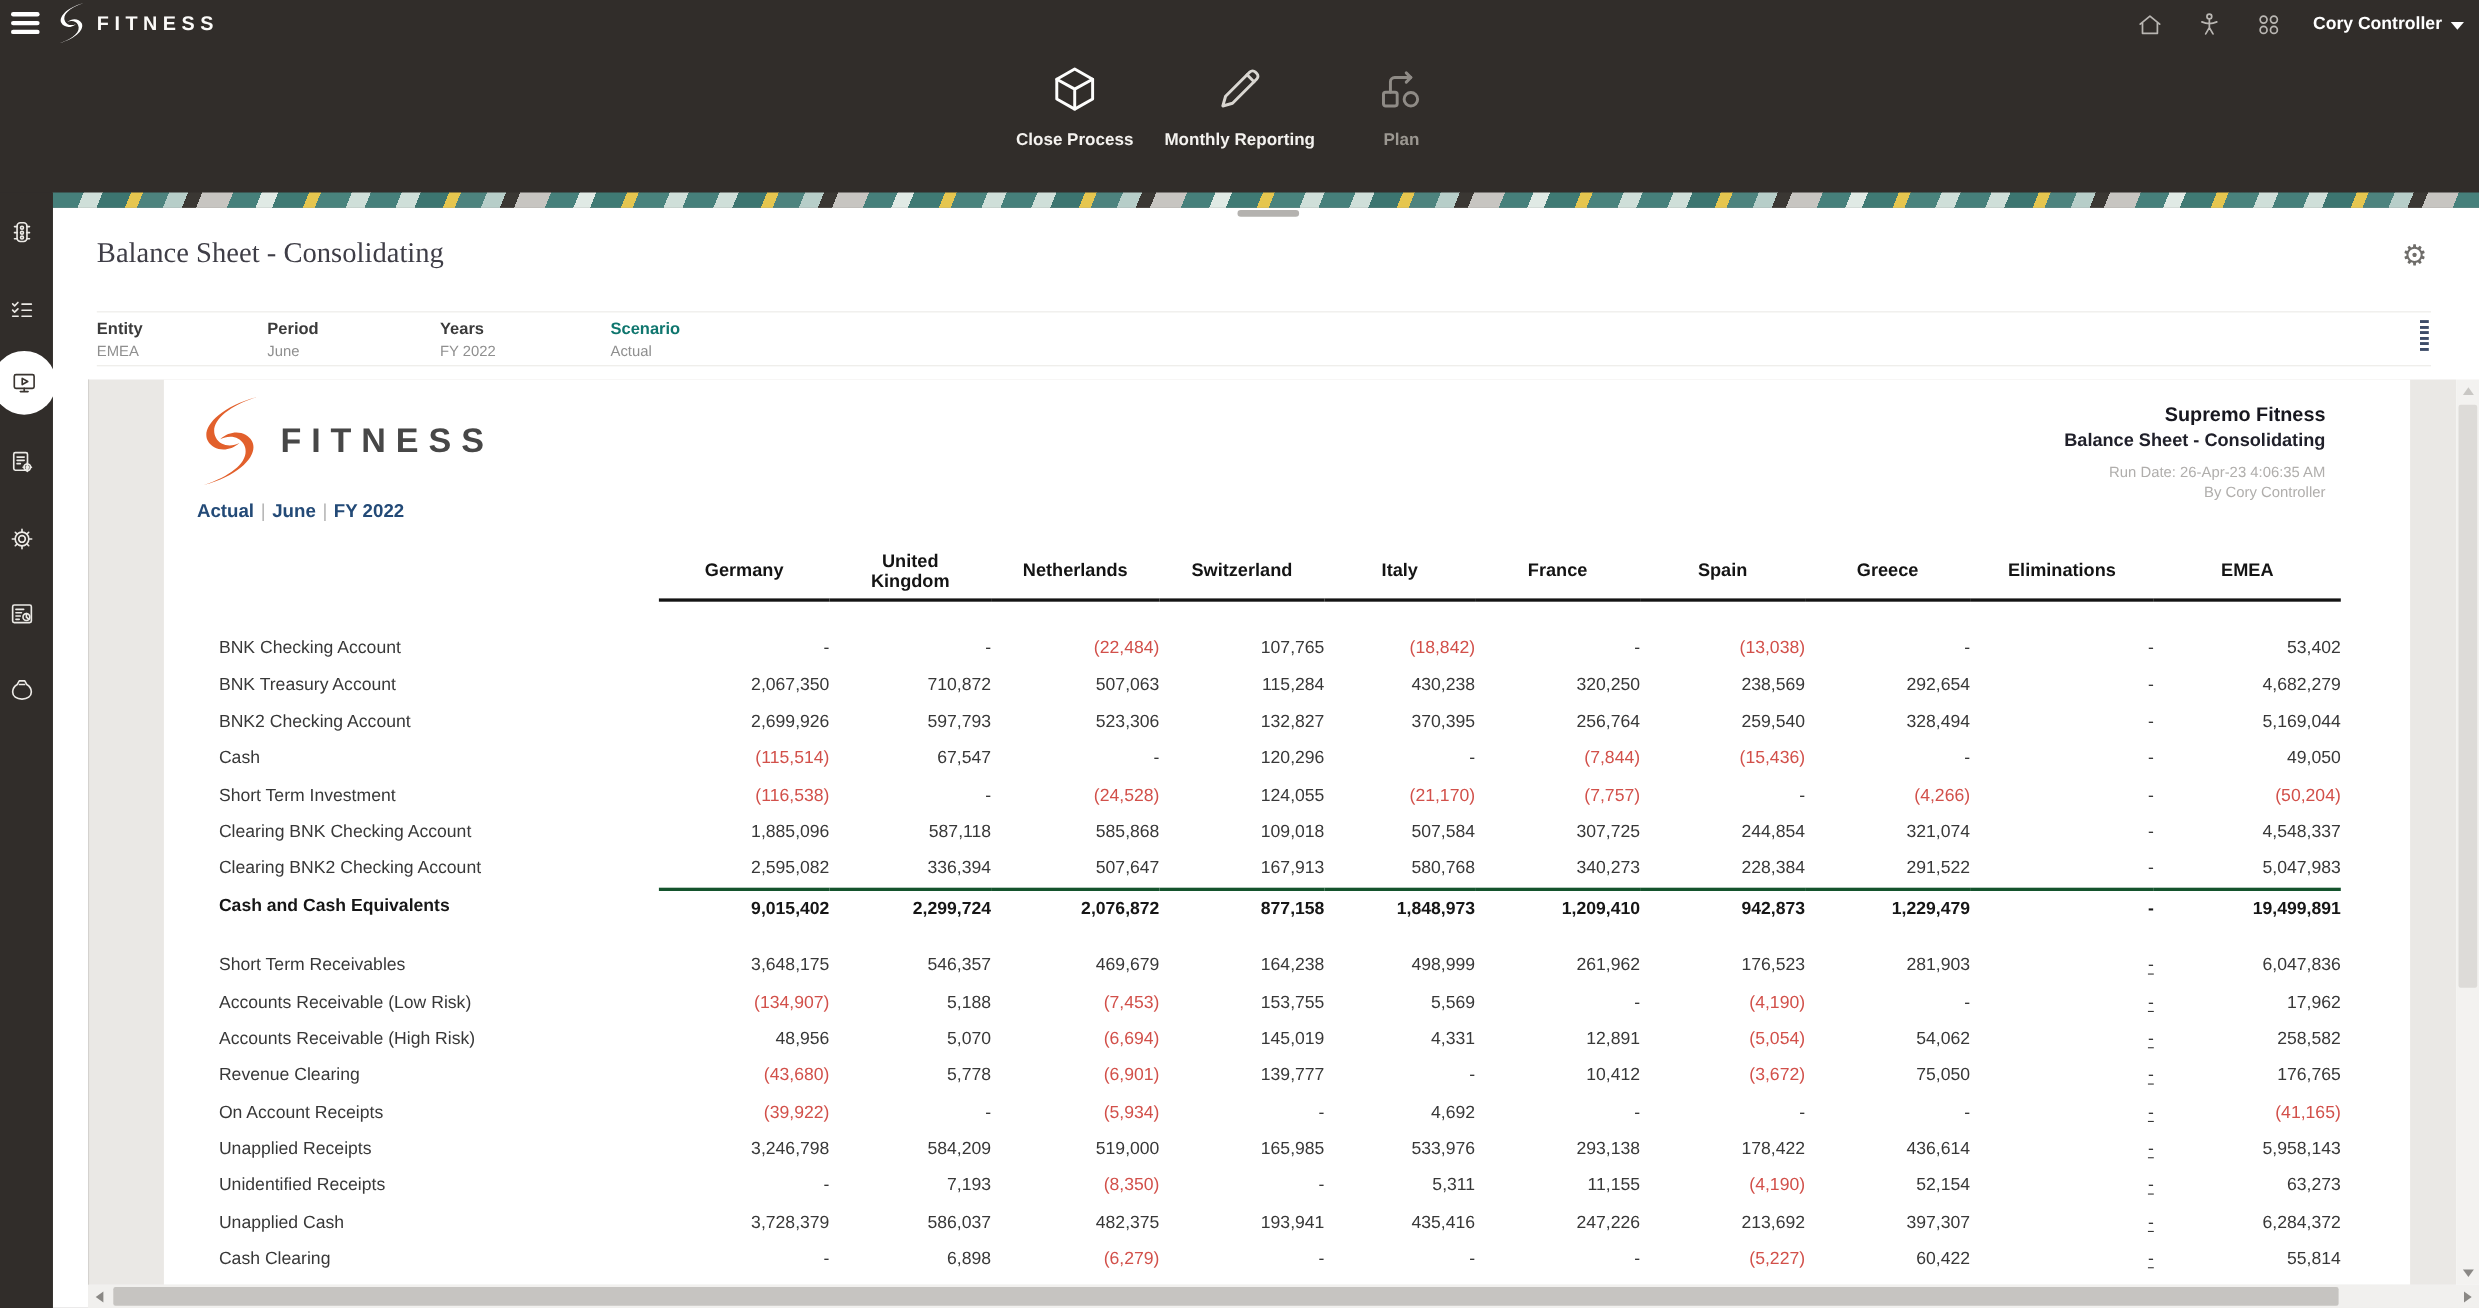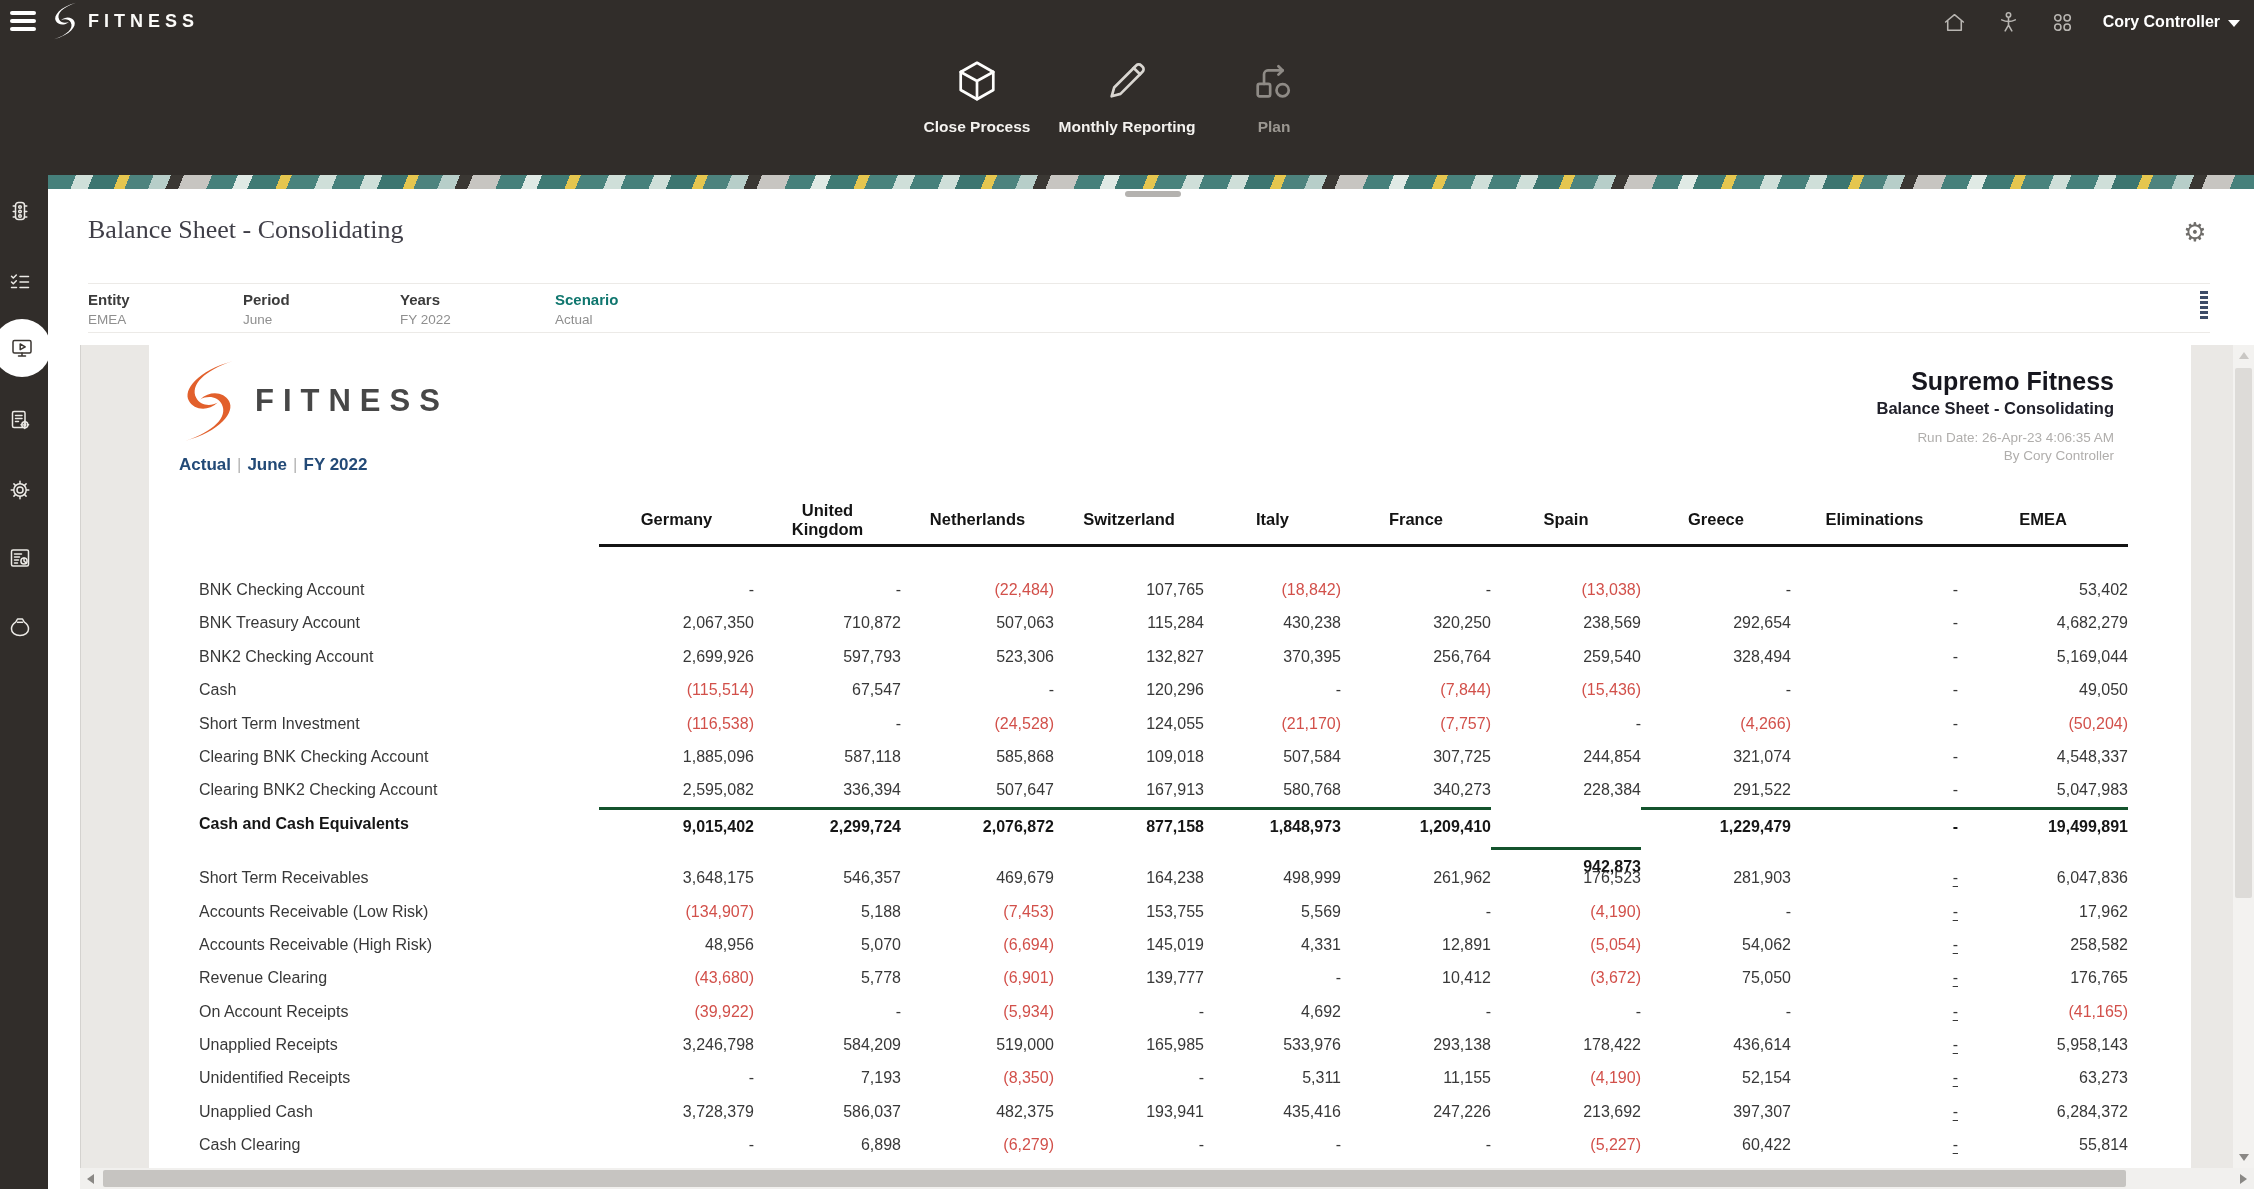--- a/index.html
+++ b/index.html
@@ -67,21 +67,21 @@
   .viewport { position:absolute; left:32px; top:156px; width:2153px; height:823px;
               background:#eae8e5; border-left:1px solid #d4d2cf; overflow:hidden; }
   .paper { position:absolute; left:68px; top:0; width:2042px; height:823px; background:#fff; }
 
   .rlogo { position:absolute; left:28px; top:14px; display:flex; align-items:center; }
   .rlogo svg { width:64px; height:84px; color:#e2602c; }
   .rlogo-text { font-size:31px; font-weight:700; letter-spacing:9px; color:#474747; margin-left:14px; }
   .rpov { position:absolute; left:30px; top:110px; font-size:17px; font-weight:700; color:#234a77; }
   .rpov .sep { color:#b4b4b4; font-weight:400; padding:0 6px; }
   .rhead { position:absolute; right:77px; top:22px; text-align:right; }
-  .rh-company { font-size:25px; font-weight:700; color:#17171f; }
+  .rh-company { font-size:18px; font-weight:700; color:#17171f; }
   .rh-title { font-size:16.5px; font-weight:700; color:#20202a; margin-top:3px; }
   .rh-run { font-size:13.5px; color:#b0aeac; margin-top:12px; }
   .rh-by  { font-size:13.5px; color:#b0aeac; margin-top:3px; }
 
   
   .fin { position:absolute; left:50px; top:150px; width:1929px; }
   .frow { display:flex; height:33.4px; line-height:33.4px; font-size:16px; color:#383838; }
   .frow .lbl { flex:0 0 400px; text-align:left; white-space:nowrap; }
   .frow .cell { text-align:right; white-space:nowrap; }
   .hrow { display:flex; height:52px; }
@@ -395,21 +395,21 @@
                 <div class="cell" style="width: 170px;"><span>5,047,983</span></div>
               </div>
               <div class="frow total">
                 <div class="lbl">Cash and Cash Equivalents</div>
                 <div class="cell" style="width: 155px;"><span>9,015,402</span></div>
                 <div class="cell" style="width: 147px;"><span>2,299,724</span></div>
                 <div class="cell" style="width: 153px;"><span>2,076,872</span></div>
                 <div class="cell" style="width: 150px;"><span>877,158</span></div>
                 <div class="cell" style="width: 137px;"><span>1,848,973</span></div>
                 <div class="cell" style="width: 150px;"><span>1,209,410</span></div>
-                <div class="cell" style="width: 150px; margin-top: 40px;"><span>942,873</span></div>
+                <div class="cell" style="width: 150px;"><span>942,873</span></div>
                 <div class="cell" style="width: 150px;"><span>1,229,479</span></div>
                 <div class="cell" style="width: 167px;"><span>-</span></div>
                 <div class="cell" style="width: 170px;"><span>19,499,891</span></div>
               </div>
             </div>
           <div class="sectionB">
               <div class="frow">
                 <div class="lbl">Short Term Receivables</div>
                 <div class="cell" style="width: 155px;"><span>3,648,175</span></div>
                 <div class="cell" style="width: 147px;"><span>546,357</span></div>

